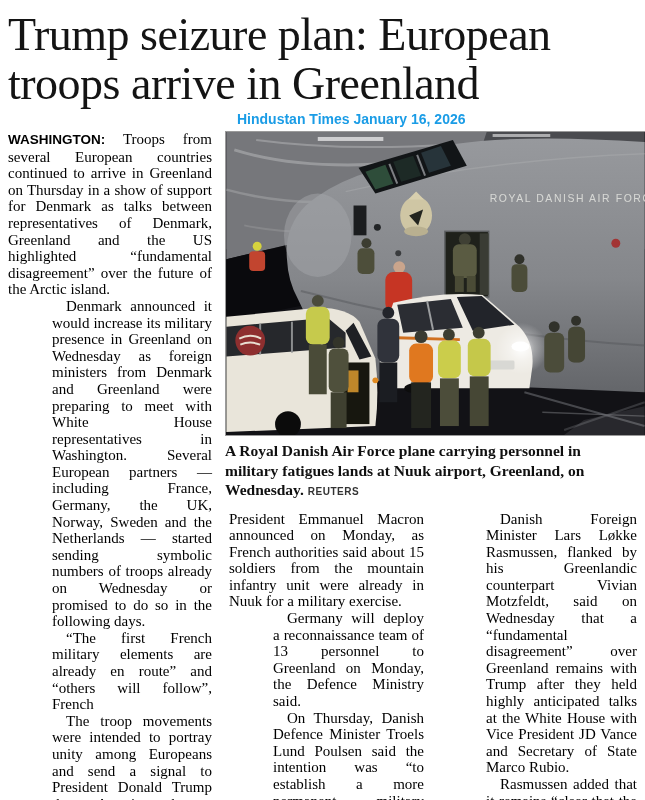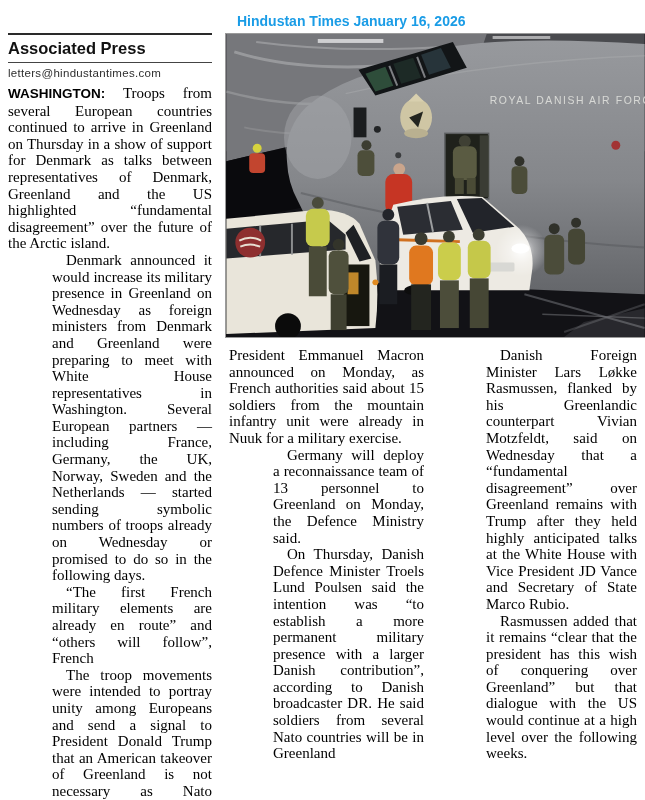--- a/index.html
+++ b/index.html
@@ -55,30 +55,27 @@
     font-size:10px; letter-spacing:0.5px; color:#333; margin-left:4px;
   }
   .two-cols { display:flex; gap:18px; margin-top:9px; padding-left:4px; }
   .col { flex:1; min-width:0; }
 </style>
 </head>
 <body>
 
 <div class="page">
 
+  <h1 class="headline"><span>Trump seizure plan: European</span><br><span>troops arrive in Greenland</span></h1>
 
   <div class="credit-line">Hindustan Times January 16, 2026</div>
 
   <div class="content-row">
 
     <div class="left-col">
-      <div class="byline-block">
-        <div class="byline">Associated Press</div>
-        <div class="byline-email">letters@hindustantimes.com</div>
-      </div>
       <div class="body-text">
         <p><b class="dateline">WASHINGTON:</b> <span>Troops from several European countries continued to arrive in Greenland on Thursday in a show of support for Denmark as talks between representatives of Denmark, Greenland and the US highlighted “fundamental disagreement” over the future of the Arctic island.</span></p>
         <p class="indent">Denmark announced it would increase its military presence in Greenland on Wednesday as foreign ministers from Denmark and Greenland were preparing to meet with White House representatives in Washington. Several European partners — including France, Germany, the UK, Norway, Sweden and the Netherlands — started sending symbolic numbers of troops already on Wednesday or promised to do so in the following days.</p>
         <p class="indent">“The first French military elements are already en route” and “others will follow”, French</p>
         <p class="indent">The troop movements were intended to portray unity among Europeans and send a signal to President Donald Trump that an American takeover of Greenland is not necessary as Nato together can safeguard the security of the Arctic region amid rising Russian and Chinese interest.</p>
       </div>
     </div>
 
     <div class="right-area">
 
@@ -238,20 +235,21 @@
             <rect x="344" y="196" width="17" height="36" rx="6" fill="#454635"></rect>
           </g>
 
           <path d="M300,262 L421,296" stroke="#6a6b70" stroke-width="2" opacity="0.6"></path>
           <path d="M318,282 L421,286" stroke="#7b7c80" stroke-width="1.5" opacity="0.5"></path>
           <path d="M340,300 L421,272" stroke="#595a5f" stroke-width="2" opacity="0.5"></path>
           <polygon points="360,290 421,276 421,305 340,305" fill="#cfd0d2" opacity="0.12"></polygon>
         </svg>
       </div>
 
+      <div class="caption"><span>A Royal Danish Air Force plane carrying personnel in military fatigues lands at Nuuk airport, Greenland, on Wednesday.</span><span class="credit">REUTERS</span></div>
 
       <div class="two-cols">
         <div class="col body-text">
           <p>President Emmanuel Macron announced on Monday, as French authorities said about 15 soldiers from the mountain infantry unit were already in Nuuk for a military exercise.</p>
           <p class="indent">Germany will deploy a reconnaissance team of 13 personnel to Greenland on Monday, the Defence Ministry said.</p>
           <p class="indent">On Thursday, Danish Defence Minister Troels Lund Poulsen said the intention was “to establish a more permanent military presence with a larger Danish contribution”, according to Danish broadcaster DR. He said soldiers from several Nato countries will be in Greenland</p>
         </div>
         <div class="col body-text">
           <p class="indent">Danish Foreign Minister Lars Løkke Rasmussen, flanked by his Greenlandic counterpart Vivian Motzfeldt, said on Wednesday that a “fundamental disagreement” over Greenland remains with Trump after they held highly anticipated talks at the White House with Vice President JD Vance and Secretary of State Marco Rubio.</p>
           <p class="indent">Rasmussen added that it remains “clear that the president has this wish of conquering over Greenland” but that dialogue with the US would continue at a high level over the following weeks.</p>

